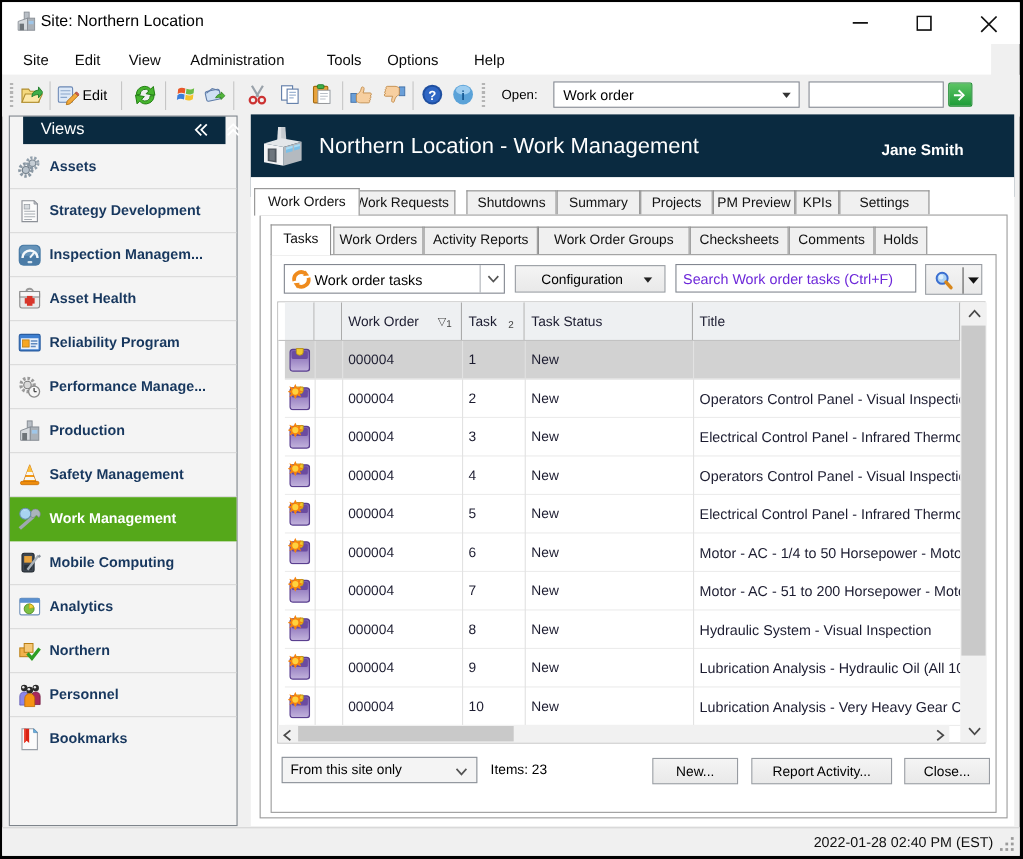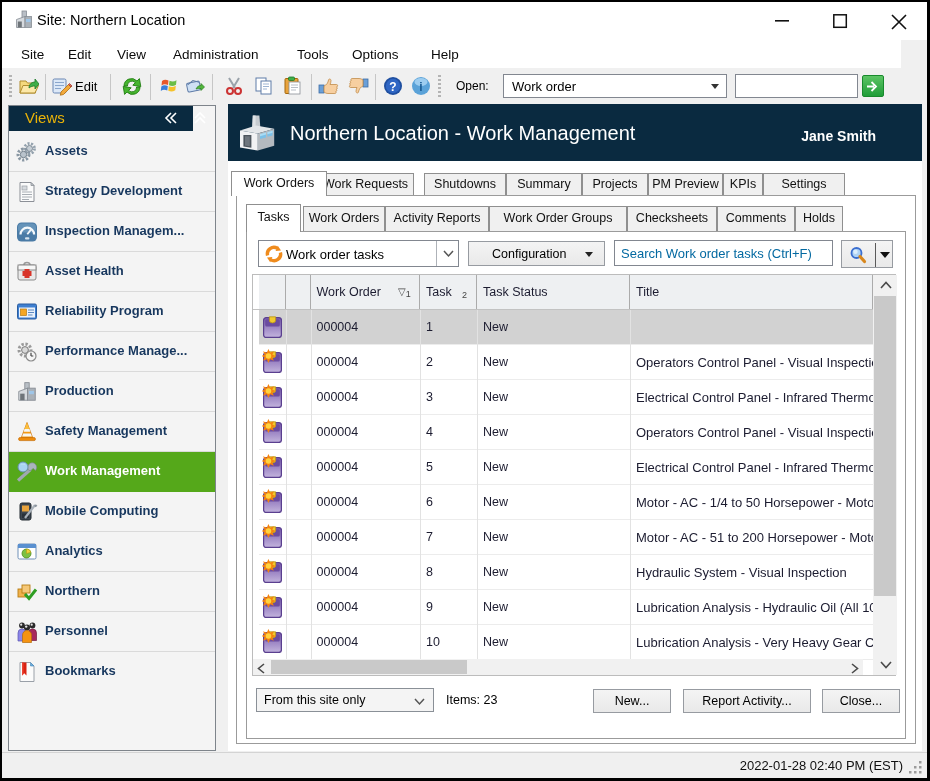--- a/index.html
+++ b/index.html
@@ -13,21 +13,21 @@
 
 #menubar { position:absolute; left:0; top:38px; width:899px; height:28px; background:#fff; }
 #menubar span { position:absolute; top:7px; font-size:13.5px; color:#0a0a0a; }
 
 #toolbar { position:absolute; left:0; top:66px; width:925px; height:38px; background:#f0f0f0; }
 .tsep { position:absolute; top:6px; height:26px; width:1px; background:#c6c6c6; }
 .tgrip { position:absolute; top:7px; height:24px; width:3px; background:repeating-linear-gradient(to bottom,#b4b4b4 0 2px,transparent 2px 4px); }
 .ticon { position:absolute; top:8px; }
 
 #views { position:absolute; left:6px; top:103px; width:208px; height:646px; background:#f4f4f4; border:1px solid #7e848b; }
-#views .vhead { position:absolute; left:0; top:0; width:184px; height:25px; background:#0a2a40; color:#eab308; }
+#views .vhead { position:absolute; left:12px; top:0; width:184px; height:25px; background:#0a2a40; color:#ffffff; }
 #views .vhead .vtitle { position:absolute; left:16px; top:3px; font-size:15px; }
 .vitem { position:absolute; left:0; width:206px; height:40px; border-bottom:1px solid #dadada; }
 .vitem .lbl { position:absolute; left:36px; top:11px; font-size:13px; font-weight:bold; color:#17375e; white-space:nowrap; }
 .vitem svg { position:absolute; left:7px; top:9px; }
 .vitem.sel { background:#55a81a; border-bottom:1px solid #55a81a; }
 .vitem.sel .lbl { color:#fff; }
 
 #mainhdr { position:absolute; left:226px; top:102px; width:694px; height:75px; background:#0a2a40; }
 #mainhdr .t1 { position:absolute; left:62px; top:15px; font-size:20px; line-height:29px; color:#fff; }
 #mainhdr .t2 { position:absolute; right:46px; top:24px; font-size:14px; font-weight:bold; color:#fff; }
@@ -431,21 +431,21 @@
           </svg>
       </div>
     </div>
     <div class="btn" style="left:240px;top:80px;width:137px;height:25px">
       <span class="abs" style="left:23px;top:5px;font-size:12.5px;color:#000">Configuration</span>
       <svg class="abs" style="right:10px;top:10px" width="9" height="6">
           <path d="M0 0 L8 0 L4 5 Z" fill="#222"></path>
         </svg>
     </div>
     <div class="combo" style="left:386px;top:79px;width:219px;height:26px">
-      <span class="abs" style="left:6px;top:5px;font-size:13px;color:#0369a1">Search Work order tasks  (Ctrl+F)</span>
+      <span class="abs" style="left:6px;top:5px;font-size:13px;color:#6d28d9">Search Work order tasks  (Ctrl+F)</span>
     </div>
     <div class="btn" style="left:613px;top:79px;width:52px;height:28px">
       <svg class="abs" style="left:7px;top:5px" width="18" height="18" viewBox="0 0 18 18">
         <circle cx="7.5" cy="7" r="5" fill="#aed3f5" stroke="#3a6ed0" stroke-width="1.8"></circle>
         <circle cx="6.5" cy="5.8" r="2.2" fill="#dceefc"></circle>
         <path d="M11 10.5 L15.5 15.5" stroke="#d8871c" stroke-width="3.2" stroke-linecap="round"></path>
       </svg>
       <div class="abs" style="left:33px;top:2px;width:1px;height:24px;background:#5a5a5a"></div>
       <svg class="abs" style="left:38px;top:11px" width="11" height="7">
           <path d="M0 0 L10 0 L5 6 Z" fill="#111"></path>

